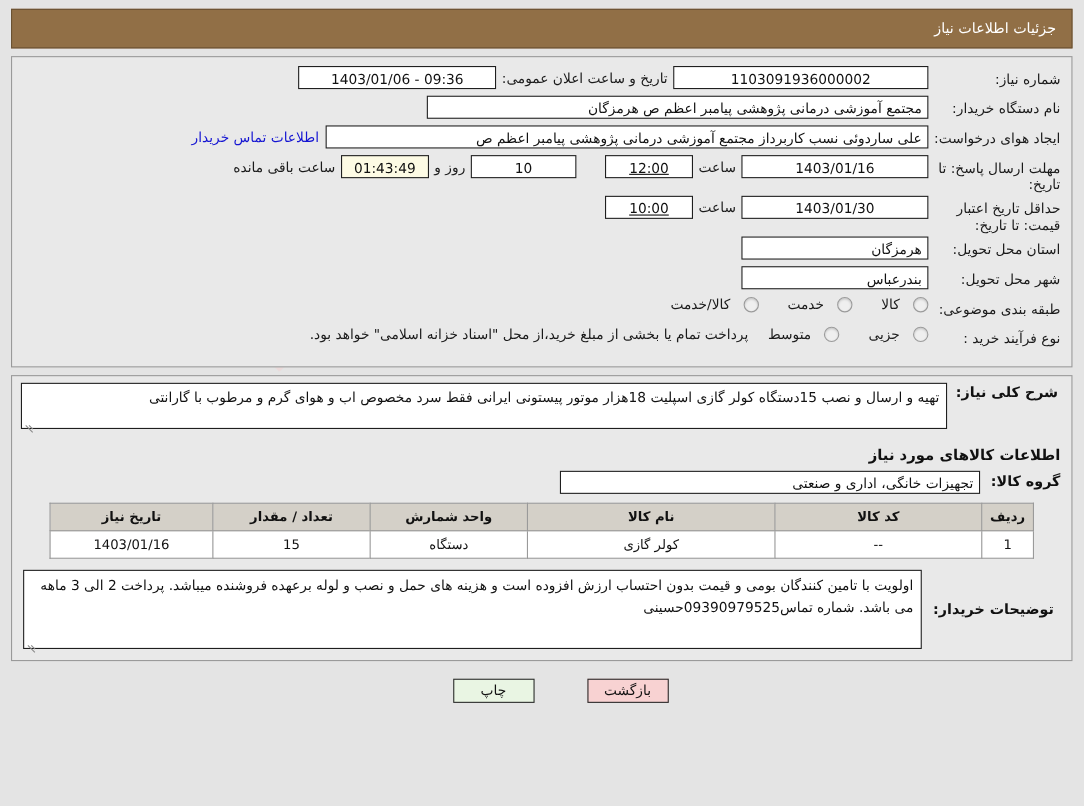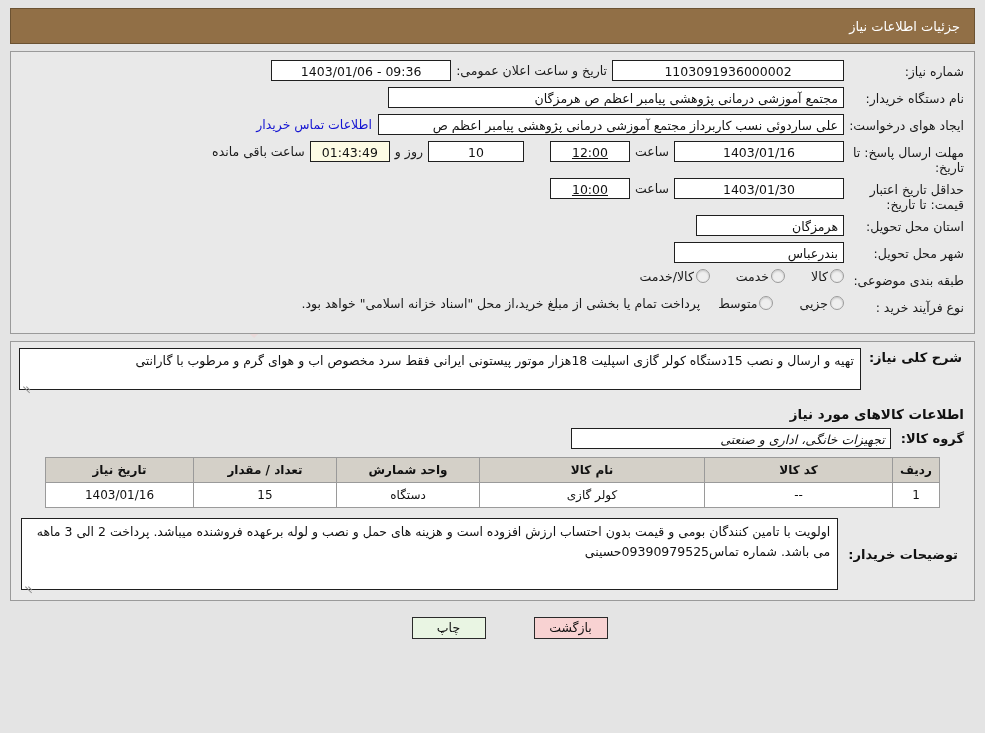--- a/index.html
+++ b/index.html
@@ -131,23 +131,23 @@
     padding: 0 4px;
   }
   .box.rightal { text-align: right; padding-right: 5px; }
   .box.num { font-family: "DejaVu Sans", "Liberation Sans", sans-serif; }
   .w-needno   { width: 232px; }
   .w-date     { width: 170px; }
   .w-time     { width: 80px; text-decoration: underline; }
   .w-days     { width: 96px; }
   .w-timer    { width: 80px; background: #fdfbe4; }
   .w-pubdate  { width: 180px; }
-  .w-province { width: 148px; }
+  .w-province { width: 170px; }
   .w-city     { width: 170px; }
-  .w-group    { width: 320px; font-style: italic; }
+  .w-group    { width: 382px; }
 
   .inline-lbl {
     font-size: 12.5px;
     color: #1a1a1a;
     padding: 0 5px;
     white-space: nowrap;
   }
   .link {
     color: #1414d2;
     font-size: 12.5px;
@@ -160,22 +160,22 @@
   
   .radio-group {
     display: flex;
     flex-direction: row;
     align-items: center;
     gap: 26px;
   }
   .radio-item {
     display: flex;
     flex-direction: row;
-    align-items: flex-start;
-    gap: 2px;
+    align-items: flex-end;
+    gap: 12px;
     font-size: 12.5px;
     color: #1a1a1a;
   }
   .radio-dot {
     width: 12px; height: 12px;
     border-radius: 50%;
     border: 1px solid #9b9b9b;
     background: #efefef;
     box-shadow: inset 0 1px 2px rgba(0,0,0,.18);
     display: inline-block;
@@ -390,21 +390,21 @@
       <div class="frow">
         <div class="flabel">نام دستگاه خریدار:</div>
         <div class="fbody">
           <div class="box rightal" style="width:456px;">مجتمع آموزشی درمانی پژوهشی پیامبر اعظم ص  هرمزگان</div>
         </div>
       </div>
 
       <div class="frow">
         <div class="flabel">ایجاد هوای درخواست:</div>
         <div class="fbody">
-          <div class="box rightal" style="width:466px;">علی ساردوئی نسب کاربرداز مجتمع آموزشی درمانی پژوهشی پیامبر اعظم ص</div>
+          <div class="box rightal" style="width:548px;">علی ساردوئی نسب کاربرداز مجتمع آموزشی درمانی پژوهشی پیامبر اعظم ص</div>
           <a class="link">اطلاعات تماس خریدار</a>
         </div>
       </div>
 
       <div class="frow">
         <div class="flabel">مهلت ارسال پاسخ: تا تاریخ:</div>
         <div class="fbody">
           <div class="box num w-date">1403/01/16</div>
           <div class="inline-lbl">ساعت</div>
           <div class="box num w-time">12:00</div>

